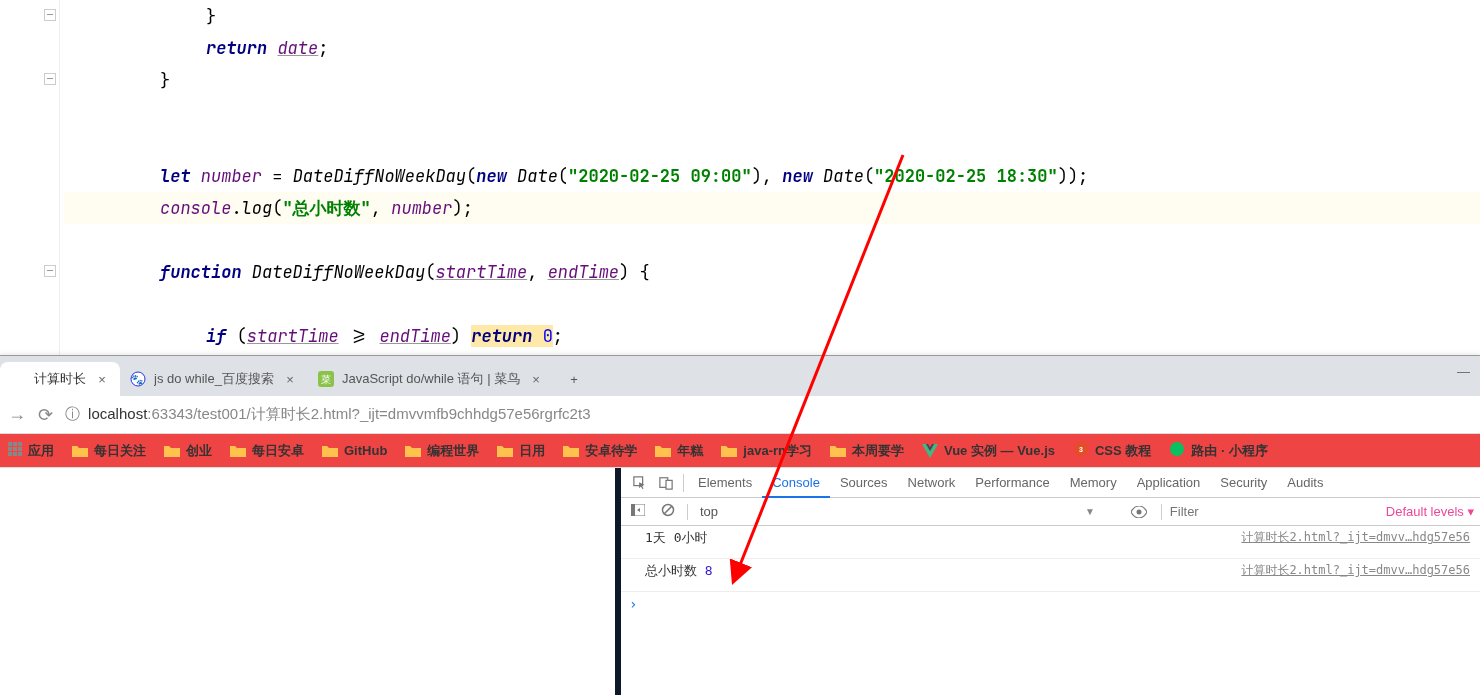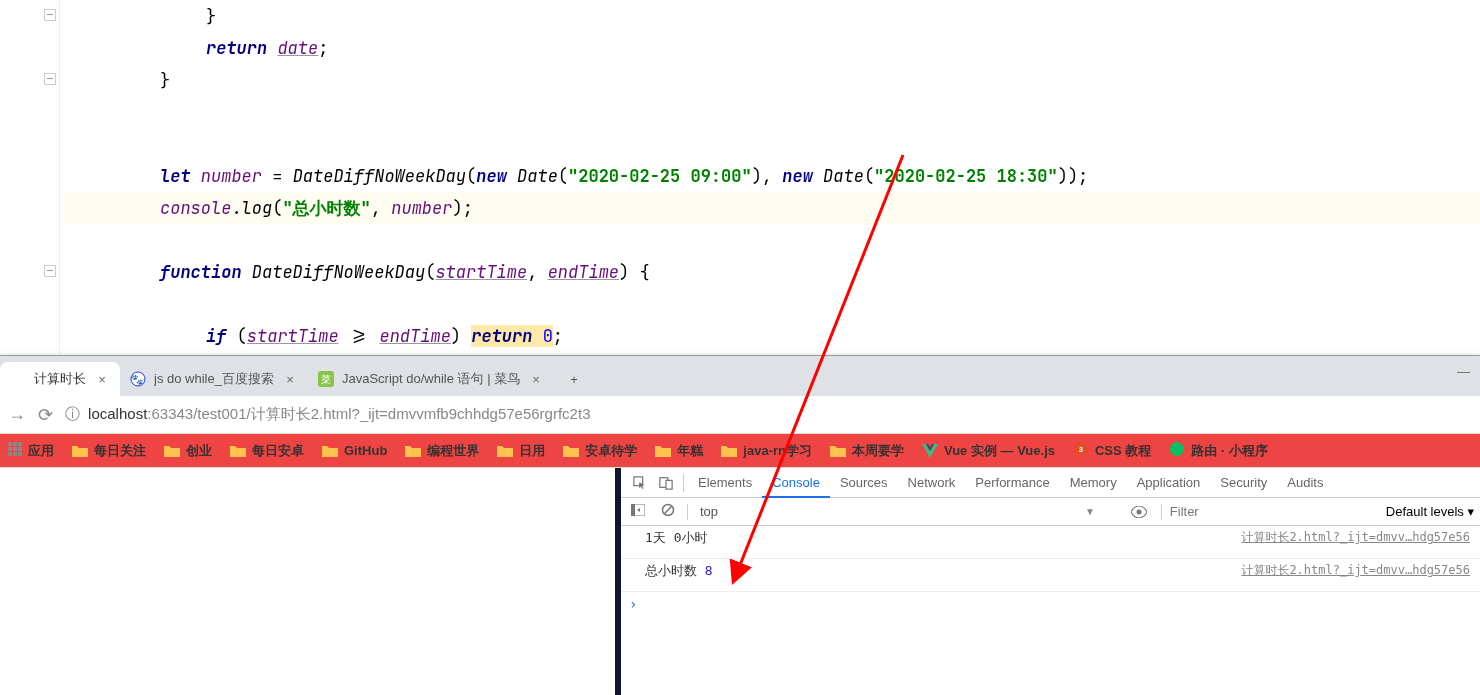--- a/index.html
+++ b/index.html
@@ -59,21 +59,21 @@
 .dt-tabs .sep { width: 1px; height: 18px; background: #ccc; margin: 0 4px; }
 .dt-tabs .dt-tab { padding: 0 10px; height: 30px; display: flex; align-items: center; color: #666; }
 .dt-tabs .dt-tab.active { color: #1a73e8; border-bottom: 2px solid #1a73e8; margin-bottom: -1px; }
 
 .dt-filter { height: 28px; border-bottom: 1px solid #ccc; display: flex; align-items: center; padding: 0 6px; gap: 8px; font-size: 13px; }
 .dt-filter .fbtn { color: #777; width: 22px; text-align: center; }
 .dt-filter .sep2 { width: 1px; height: 16px; background: #ccc; }
 .dt-filter .ctx { color: #555; padding: 0 4px; }
 .dt-filter .dd { color: #888; font-size: 10px; }
 .dt-filter input { border: none; outline: none; font-size: 13px; color: #b91c1c; width: 200px; }
-.dt-filter .levels { margin-left: 8px; color: #000000; text-align: center; }
+.dt-filter .levels { margin-left: 8px; color: #ec4899; text-align: center; }
 
 .dt-body { flex: 1; font-family: Consolas, monospace; font-size: 13px; }
 .dt-row { display: flex; justify-content: space-between; padding: 3px 10px 11px 24px; border-bottom: 1px solid #eee; }
 .dt-row .msg { color: #333; }
 .dt-row .src { color: #888; text-decoration: underline; font-size: 12px; }
 .dt-row .numval { color: #3b20c4; }
 .dt-prompt { padding: 4px 8px; color: #1a73e8; font-size: 14px; }
 
 .eye-icon svg, .folder-svg, .vue-svg { display: block; }
 </style>

